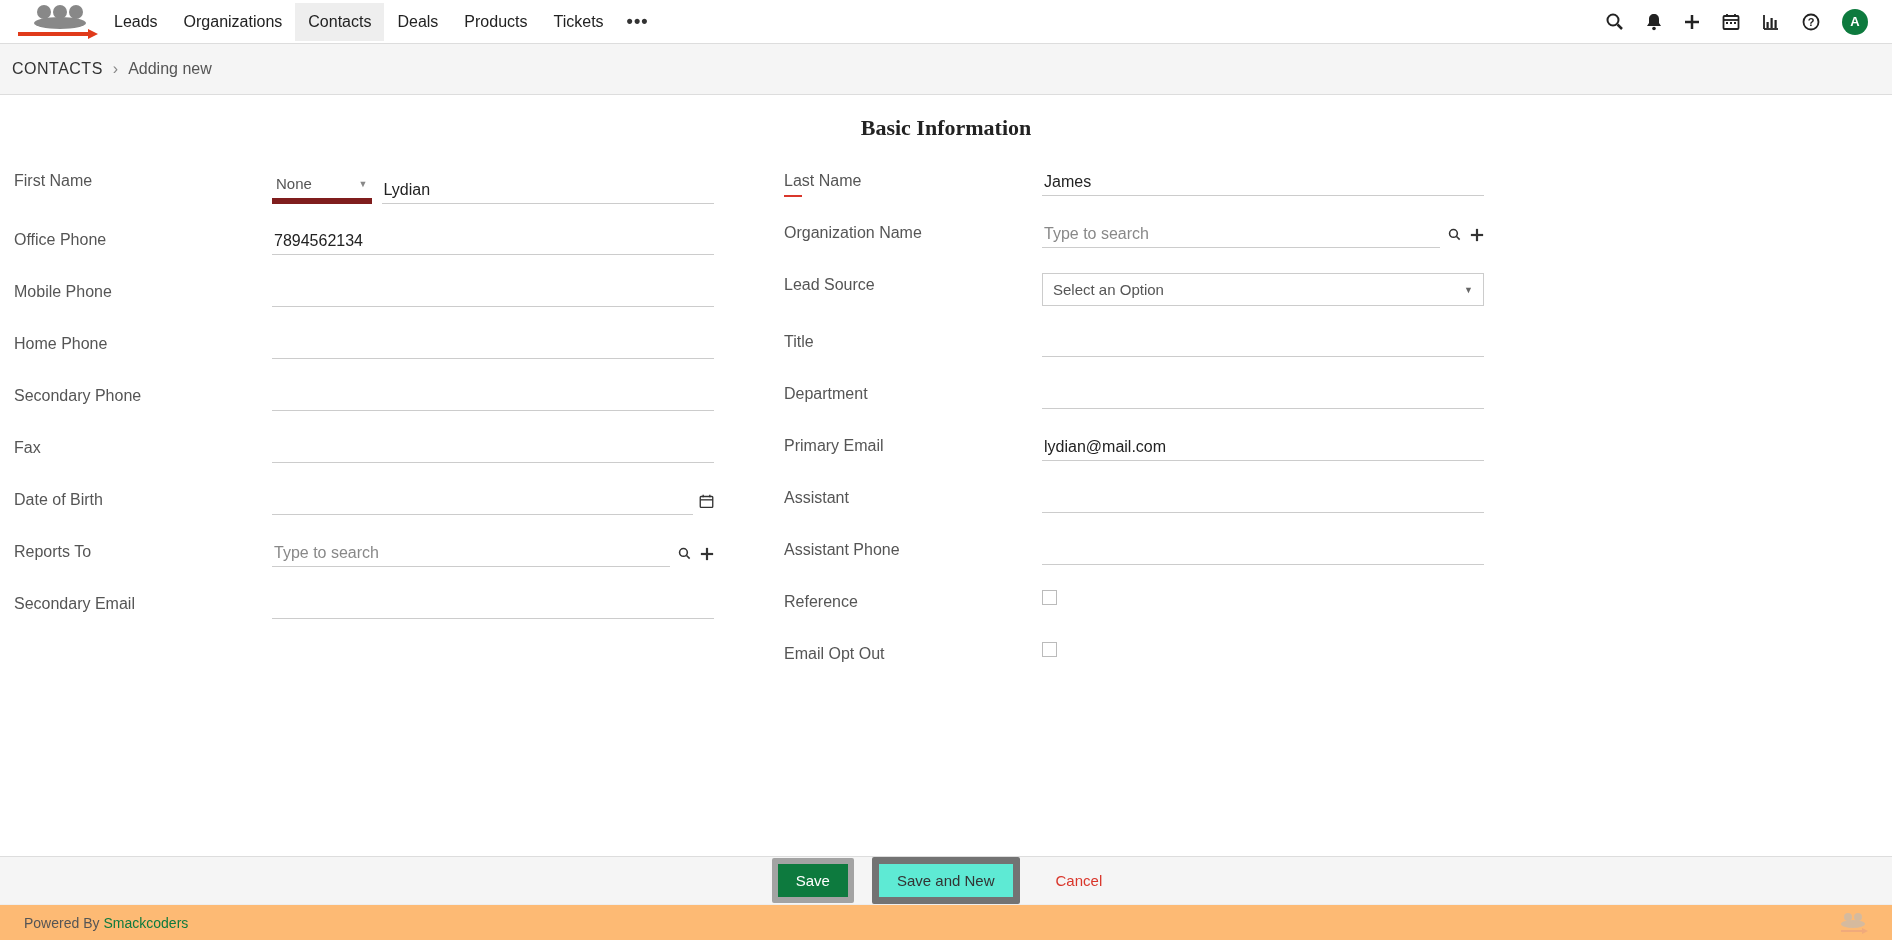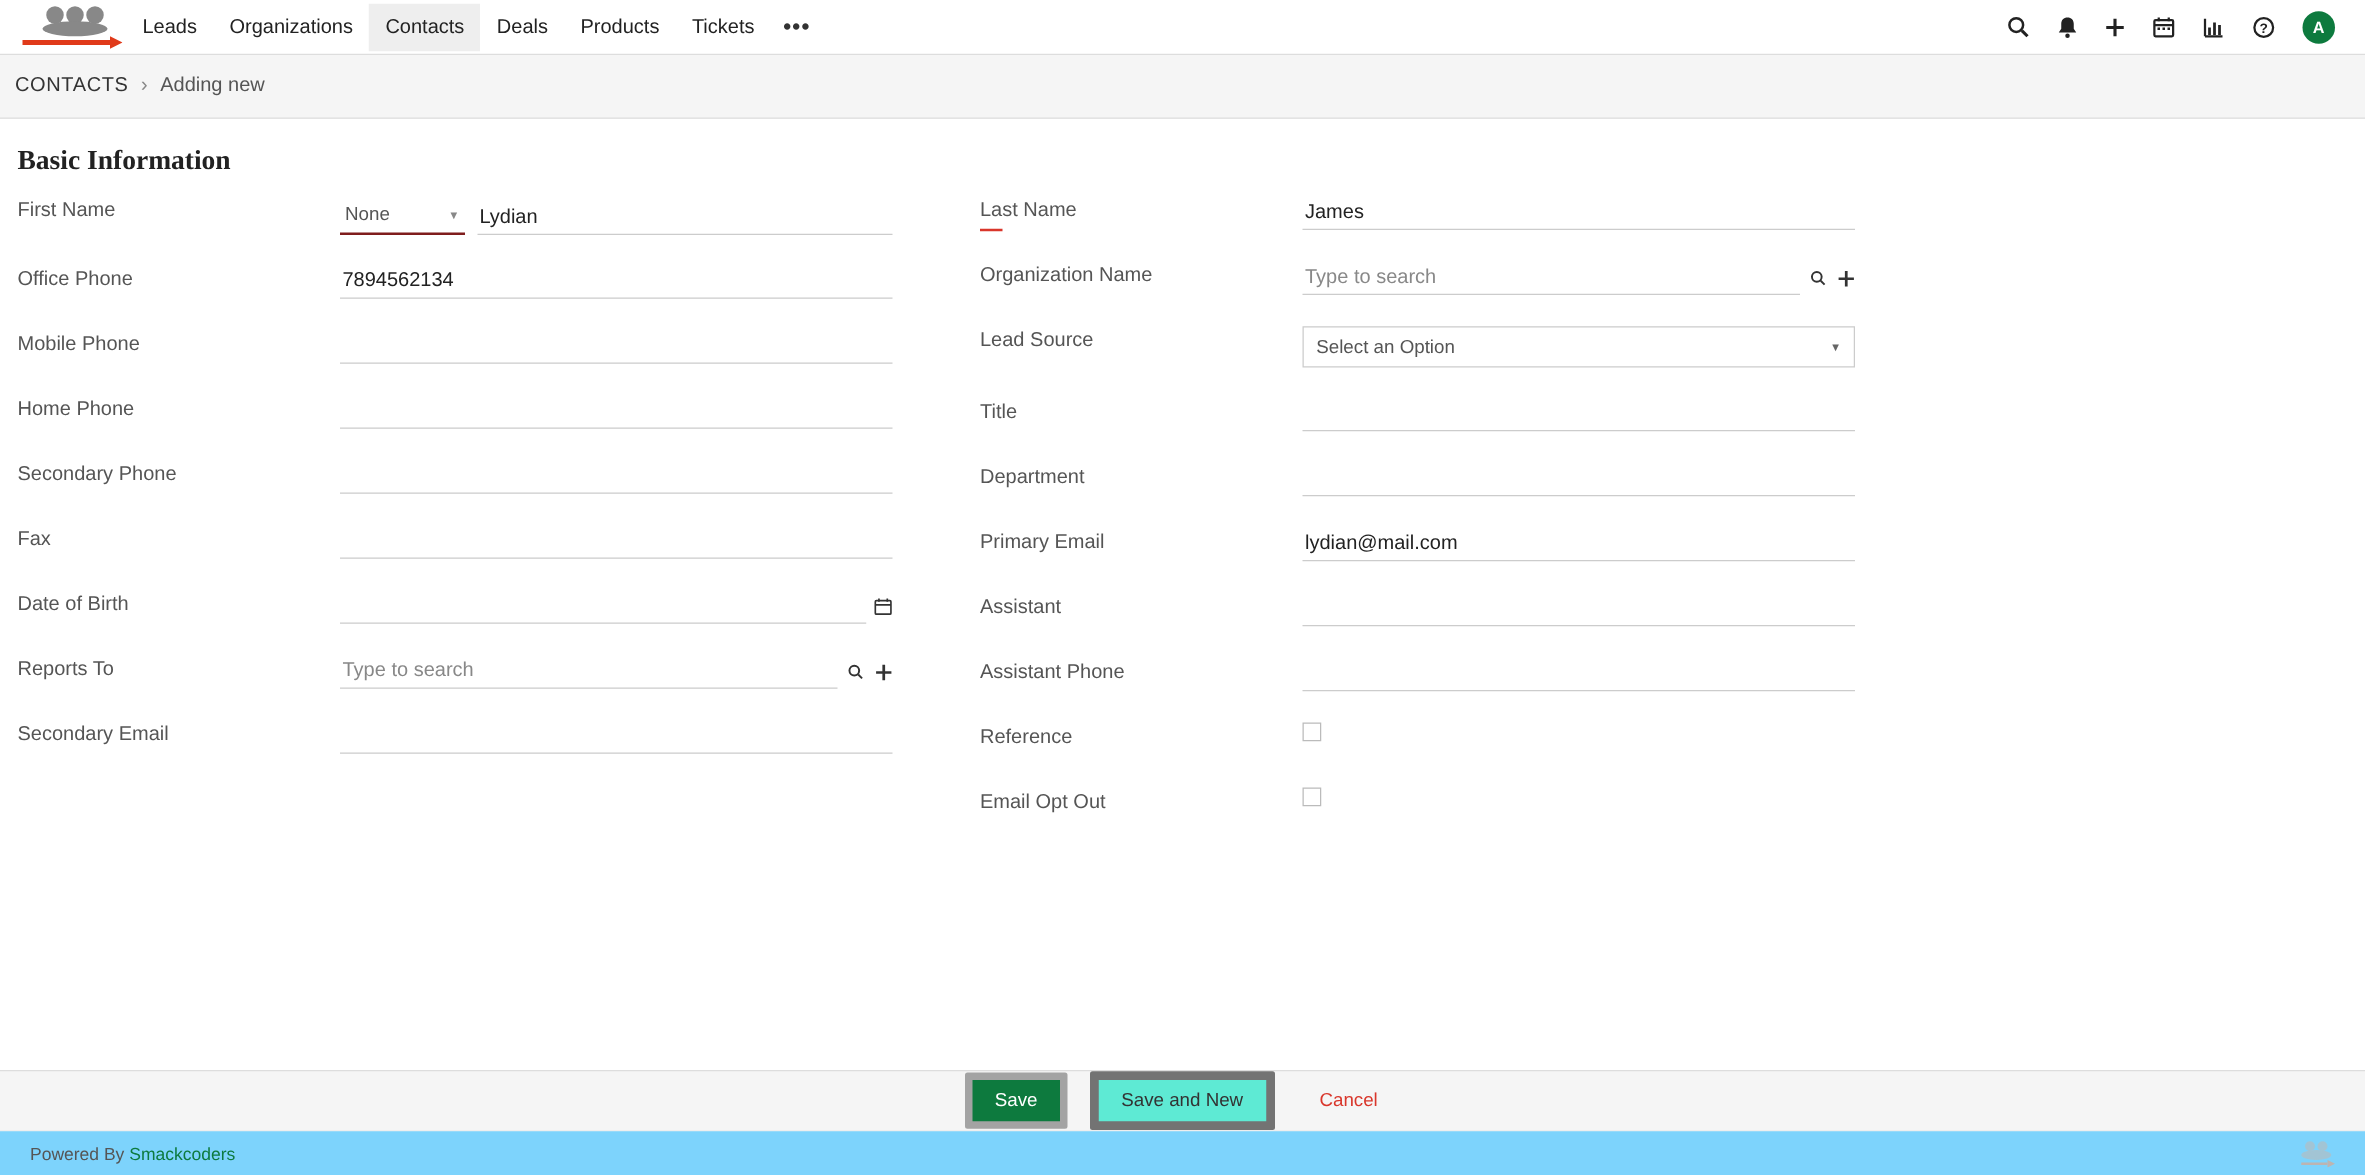--- a/index.html
+++ b/index.html
@@ -18,34 +18,34 @@
 .avatar { width: 26px; height: 26px; border-radius: 50%; background: #0d7a3e; color: #fff; display: flex; align-items: center; justify-content: center; font-size: 13px; font-weight: 600;}
 
 
 .crumb-bar { background: #f5f5f5; border-bottom: 1px solid #ddd; padding: 16px 12px; font-size: 16px; display: flex; align-items: center; gap: 10px; }
 .crumb-root { font-weight: 500; letter-spacing: 0.5px; color: #333; }
 .crumb-sep { color: #888; }
 .crumb-curr { color: #555; font-weight: 400; }
 
 
 .content { padding: 20px 14px 20px 14px; height: calc(100vh - 44px - 55px - 48px - 36px); overflow-y: auto; }
-.section-title { font-size: 22px; color: #222; font-family: Georgia, 'Times New Roman', serif; margin-bottom: 16px; }
+.section-title { font-size: 22px; color: #222; font-family: Georgia, 'Times New Roman', serif; margin-bottom: 28px; text-align: center; }
 
 .form-grid { display: flex; gap: 70px; }
 .form-col { flex: 1; max-width: 700px; }
 .form-row { display: flex; align-items: flex-start; margin-bottom: 24px; min-height: 28px; }
 .form-label { width: 258px; flex-shrink: 0; font-size: 16px; color: #555; padding-top: 3px; }
 .form-label.required::after { content: ""; display: block; width: 18px; height: 2px; background: #d9362b; margin-top: 5px; }
 .form-field { flex: 1; }
 .input-line { width: 100%; border: none; border-bottom: 1px solid #ccc; font-size: 16px; padding: 4px 2px; outline: none; background: transparent; color: #222; }
 .input-line::placeholder { color: #888; }
 
 
 .firstname-wrap { display: flex; gap: 10px; align-items: flex-end; }
-.salutation { width: 130px; border: none; border-bottom: 2px solid #7f1d1d; font-size: 15px; padding: 6px 4px; background: transparent; color: #555; position: relative; display:flex; align-items:center; justify-content:space-between; cursor:pointer;}
+.salutation { width: 130px; border: none; border-bottom: 6px solid #7f1d1d; font-size: 15px; padding: 6px 4px; background: transparent; color: #555; position: relative; display:flex; align-items:center; justify-content:space-between; cursor:pointer;}
 .sal-tri { font-size: 9px; color: #888; }
 
 
 .select-line { width: 100%; border: 1px solid #ccc; font-size: 15px; padding: 7px 10px; background: #fff; color: #555; display: flex; justify-content: space-between; align-items: center; cursor: pointer; }
 .sel-tri { font-size: 9px; color: #666; }
 
 
 .search-wrap { display: flex; align-items: center; gap: 8px; }
 .search-wrap .input-line { flex: 1; }
 .icon-btn { cursor: pointer; color: #333; font-weight: bold; }
@@ -58,21 +58,21 @@
 .checkbox { width: 15px; height: 15px; border: 1px solid #bbb; display: inline-block; cursor: pointer; }
 
 
 .action-bar { position: fixed; bottom: 36px; left: 0; right: 0; height: 48px; background: #f5f5f5; border-top: 1px solid #ddd; display: flex; align-items: center; justify-content: center; gap: 18px; z-index: 5;}
 .btn { padding: 8px 18px; font-size: 15px; cursor: pointer; border-radius: 2px; }
 .btn-primary { background: #0d7a3e; color: #fff; border: 6px solid #a3a3a3; }
 .btn-secondary { background: #5eead4; color: #333; border: 7px solid #737373; }
 .btn-link { background: transparent; color: #d9362b; border: none; }
 
 
-.footer { position: fixed; bottom: 0; left: 0; right: 0; height: 36px; background: #7dd3fc; border-top: 1px solid #eee; display: flex; align-items: center; padding: 0 24px; font-size: 14px; color: #555; z-index: 4;}
+.footer { position: fixed; bottom: 0; left: 0; right: 0; height: 36px; background: #fdba74; border-top: 1px solid #eee; display: flex; align-items: center; padding: 0 24px; font-size: 14px; color: #555; z-index: 4;}
 .footer a { color: #0d7a3e; text-decoration: none; margin-left: 4px; }
 .footer-logo { margin-left: auto; opacity: 0.6; }
 
 svg { display: block; }
 </style>
 </head>
 <body>
 
 <div class="topnav">
   <div class="logo">

